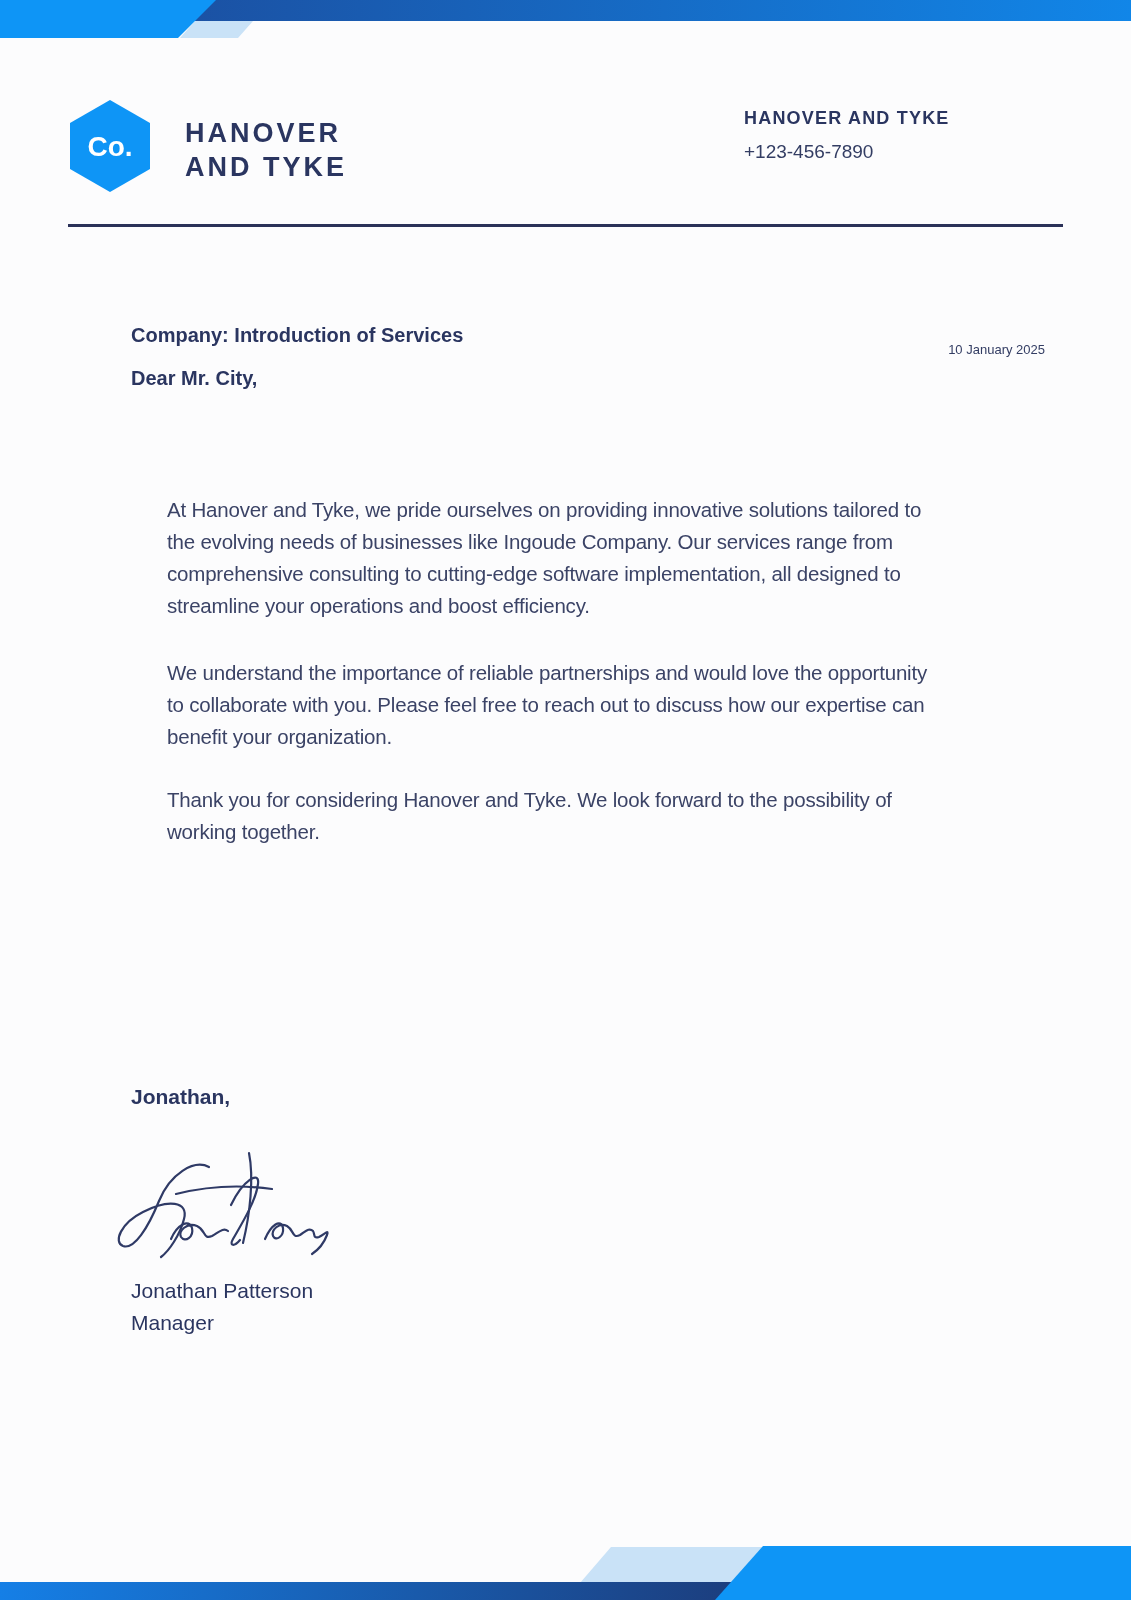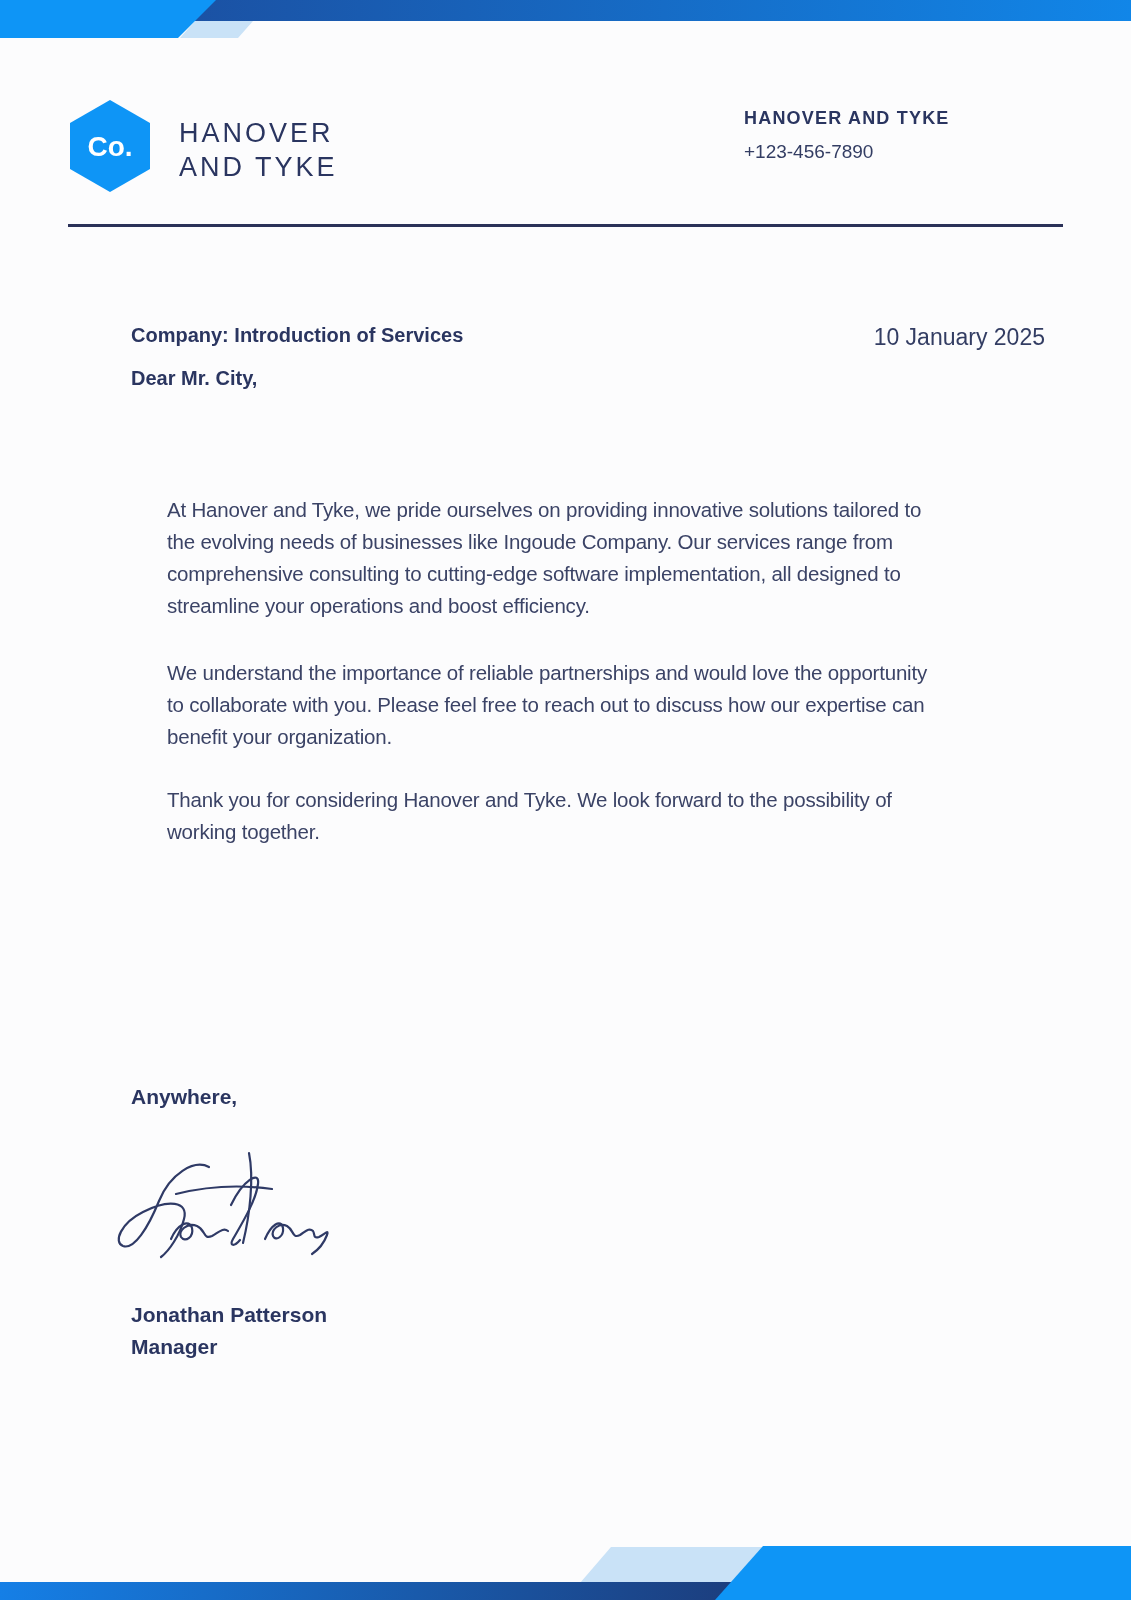--- a/index.html
+++ b/index.html
@@ -24,22 +24,22 @@
 
   
   .hex-logo { position: absolute; left: 70px; top: 100px; }
   .hex-badge-text {
     font-family: "Liberation Sans", sans-serif;
     font-weight: bold;
     font-size: 28px;
     fill: #ffffff;
   }
   .wordmark {
-    position: absolute; left: 179px; top: 116px;
-    font-size: 27px; font-weight: normal;
+    position: absolute; left: 185px; top: 116px;
+    font-size: 27px; font-weight: bold;
     letter-spacing: 3px; line-height: 34px;
     color: var(--heading-navy, #2A3560);
     white-space: pre-line;
   }
   .contact {
     position: absolute; left: 744px; top: 108px;
     color: var(--body-navy, #333D63);
   }
   .contact .contact-name {
     font-size: 18px; font-weight: bold; letter-spacing: 1.2px;
@@ -54,22 +54,22 @@
     background: var(--divider-navy, #2A3158);
   }
 
   
   .subject-line {
     position: absolute; left: 131px; top: 324px;
     font-size: 20px; font-weight: bold;
     color: var(--heading-navy, #2A3560);
   }
   .date-line {
-    position: absolute; right: 86px; top: 324px;
-    font-size: 23px;
+    position: absolute; right: 86px; top: 342px;
+    font-size: 13px;
     color: var(--body-navy, #333D63);
   }
   .salutation {
     position: absolute; left: 131px; top: 367px;
     font-size: 20px; font-weight: bold;
     color: var(--heading-navy, #2A3560);
   }
   .para {
     position: absolute; left: 131px; width: 930px;
     font-size: 20.5px; line-height: 32px; letter-spacing: -0.2px;
@@ -89,24 +89,23 @@
   }
   .signature-svg { position: absolute; left: 112px; top: 1146px; }
   .signature-svg path {
     fill: none;
     stroke: var(--signature-ink, #2F3A66);
     stroke-width: 2.2;
     stroke-linecap: round;
   }
   .signer {
     position: absolute; left: 131px; top: 1275px;
-    font-size: 21px; font-weight: bold; line-height: 32px;
+    font-size: 21px; font-weight: normal; line-height: 32px;
     color: var(--heading-navy, #2A3560);
     white-space: pre-line;
-    margin-top: 24px;
   }
 </style>
 </head>
 <body>
 
 <div class="page">
 
   <svg class="band top" width="1131" height="40" viewBox="0 0 1131 40" aria-hidden="true">
     <defs>
       <linearGradient id="gradTop" x1="0" y1="0" x2="1" y2="0">
@@ -142,21 +141,21 @@
   <p class="para p1">At Hanover and Tyke, we pride ourselves on providing innovative solutions tailored to
 the evolving needs of businesses like Ingoude Company. Our services range from
 comprehensive consulting to cutting-edge software implementation, all designed to
 streamline your operations and boost efficiency.</p>
   <p class="para p2">We understand the importance of reliable partnerships and would love the opportunity
 to collaborate with you. Please feel free to reach out to discuss how our expertise can
 benefit your organization.</p>
   <p class="para p3">Thank you for considering Hanover and Tyke. We look forward to the possibility of
 working together.</p>
 
-  <div class="valediction">Anywhere,</div>
+  <div class="valediction">Jonathan,</div>
 
   <svg class="signature-svg" width="232" height="118" viewBox="0 0 232 118" aria-hidden="true">
     <path d="M 97 21 C 82 13 58 28 47 55 C 36 82 22 104 11 100 C 1 96 9 77 31 66 C 56 53 77 55 72 73 C 68 89 57 105 49 111"></path>
     <path d="M 59 93 C 65 79 77 72 80 82 C 82 91 73 97 69 91 C 66 85 75 76 85 80 C 94 84 91 94 100 90 C 106 87 111 81 116 85"></path>
     <path d="M 137 7 C 142 32 138 68 131 97"></path>
     <path d="M 119 59 C 131 34 148 24 146 38 C 144 55 129 79 121 93 C 117 100 122 101 128 94"></path>
     <path d="M 64 48 C 92 41 124 38 160 43"></path>
     <path d="M 153 93 C 159 79 169 72 171 82 C 172 90 164 96 161 90 C 159 84 167 76 175 80 C 182 84 180 93 188 89 C 193 86 197 81 201 85 C 203 88 201 93 207 91 C 213 88 217 83 215 89 C 212 97 206 104 200 108"></path>
   </svg>
 

